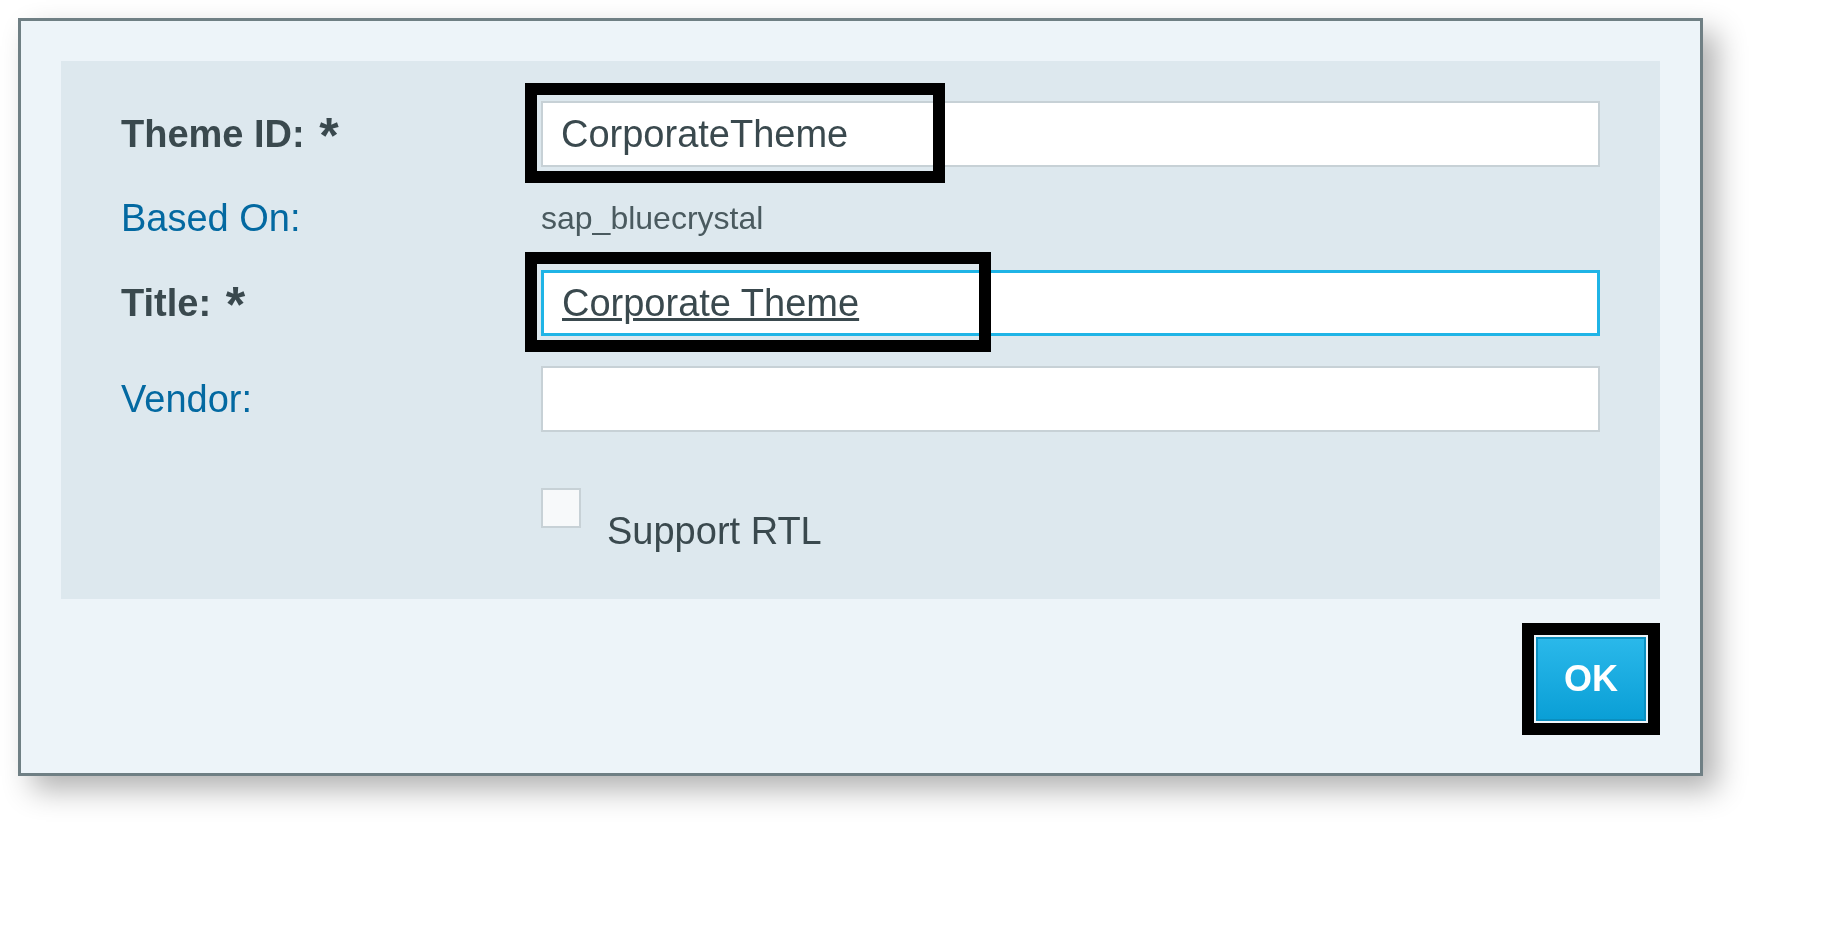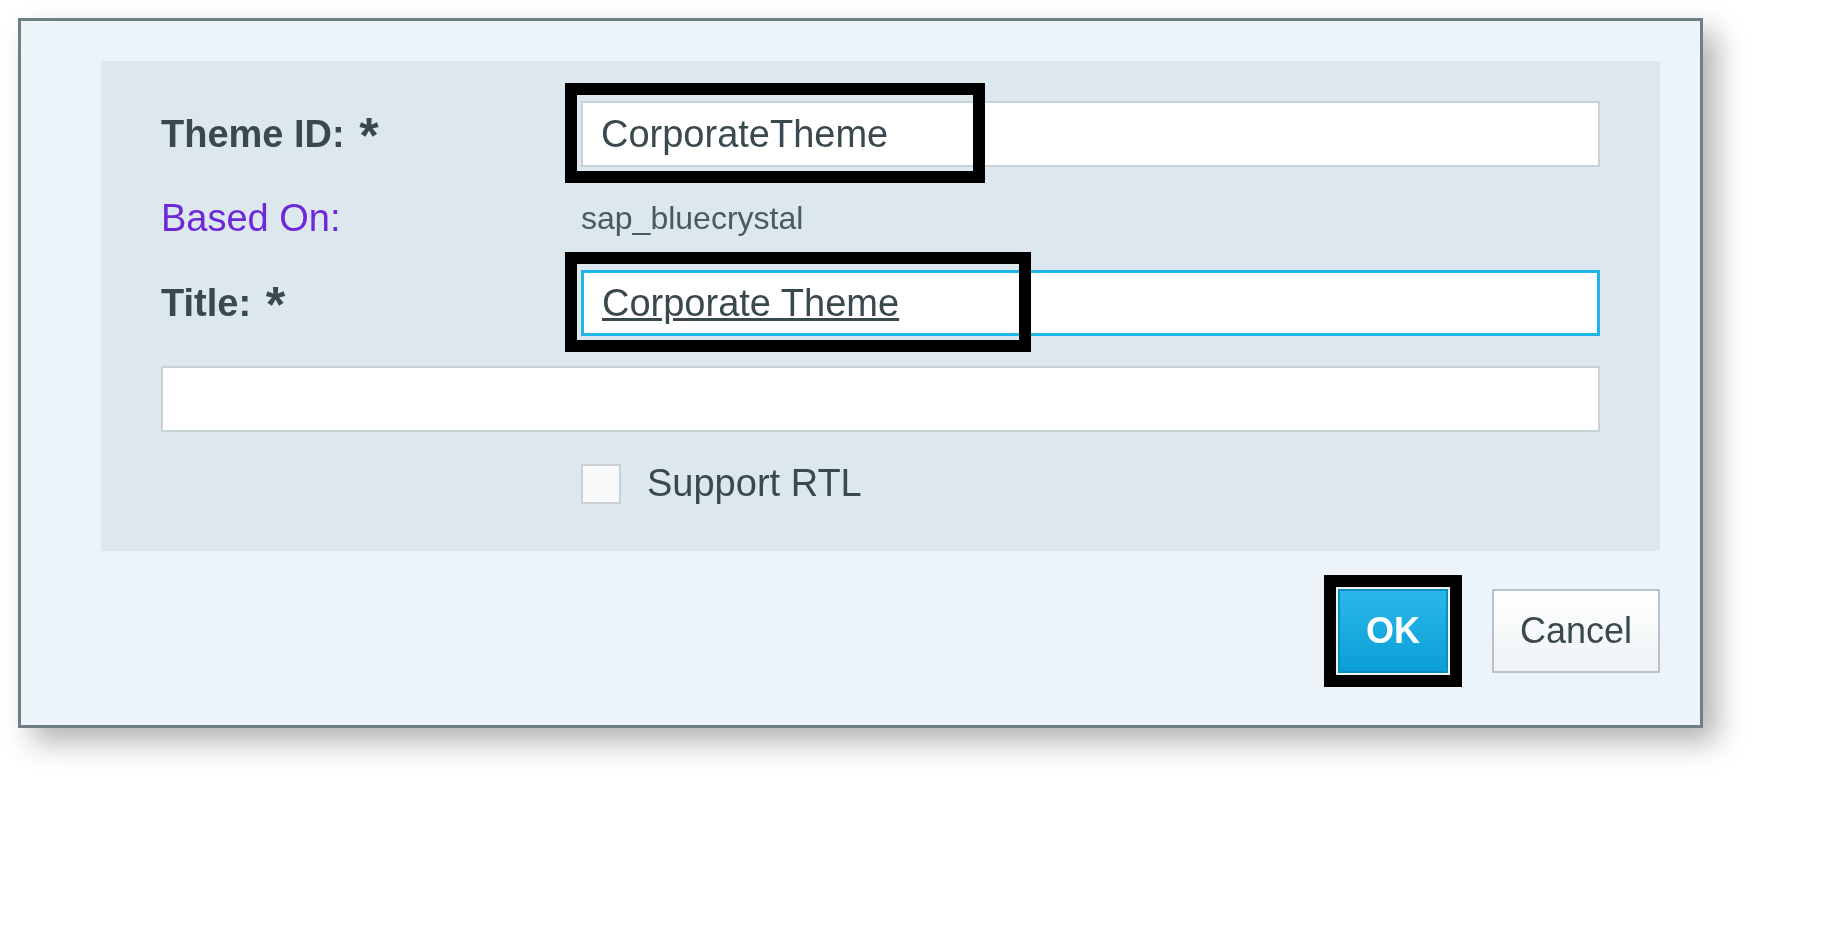--- a/index.html
+++ b/index.html
@@ -12,41 +12,40 @@
   }
 
   .dialog {
     position: relative;
     margin: 18px 140px 18px 18px;
     width: 1685px;
     background: #edf4f9;
     border: 3px solid #6f7f84;
     box-shadow: 14px 14px 28px rgba(0,0,0,0.30);
     box-sizing: border-box;
-    padding-left: 40px;
   }
 
   .form-panel {
     margin: 40px 40px 0 40px;
     padding: 40px 60px 46px 60px;
     background: #dde8ee;
     box-sizing: border-box;
   }
 
   .row {
     display: flex;
     align-items: center;
     margin-bottom: 30px;
   }
   .row:last-child { margin-bottom: 0; }
 
   .label {
     flex: 0 0 420px;
     font-size: 38px;
-    color: #6d28d9;
+    color: #0369a1;
   }
   .label.required {
     font-weight: 700;
     color: #3a494e;
   }
   .label .asterisk {
     font-size: 50px;
     line-height: 0;
     vertical-align: middle;
     padding-left: 4px;
@@ -114,20 +113,21 @@
     height: 40px;
     border: 2px solid #c7d1d6;
     background: #f7f9fa;
     box-sizing: border-box;
     display: inline-block;
     margin-right: 26px;
   }
   .checkbox-label {
     font-size: 38px;
     color: #3a494e;
+    margin-top: 48px;
   }
 
   .button-bar {
     display: flex;
     justify-content: flex-end;
     align-items: center;
     padding: 24px 40px 38px 40px;
     gap: 30px;
   }
 
@@ -193,33 +193,33 @@
         <span>Title:</span>
         <span class="asterisk">*</span>
       </div>
       <div class="value-cell">
         <div class="highlight-title"></div>
         <input type="text" class="text-input focused" value="Corporate Theme" style="">
       </div>
     </div>
 
     <div class="row">
+      <div class="label">Vendor:</div>
       <div class="value-cell">
         <input type="text" class="text-input" value="" style="">
       </div>
     </div>
 
     <div class="checkbox-row">
       <span class="checkbox"></span>
       <span class="checkbox-label">Support RTL</span>
     </div>
 
   </div>
 
   <div class="button-bar">
     <div class="ok-wrap">
       <div class="highlight-ok"></div>
       <button class="btn primary">OK</button>
     </div>
-    <button class="btn">Cancel</button>
   </div>
 
 </div>
 
 </body></html>

